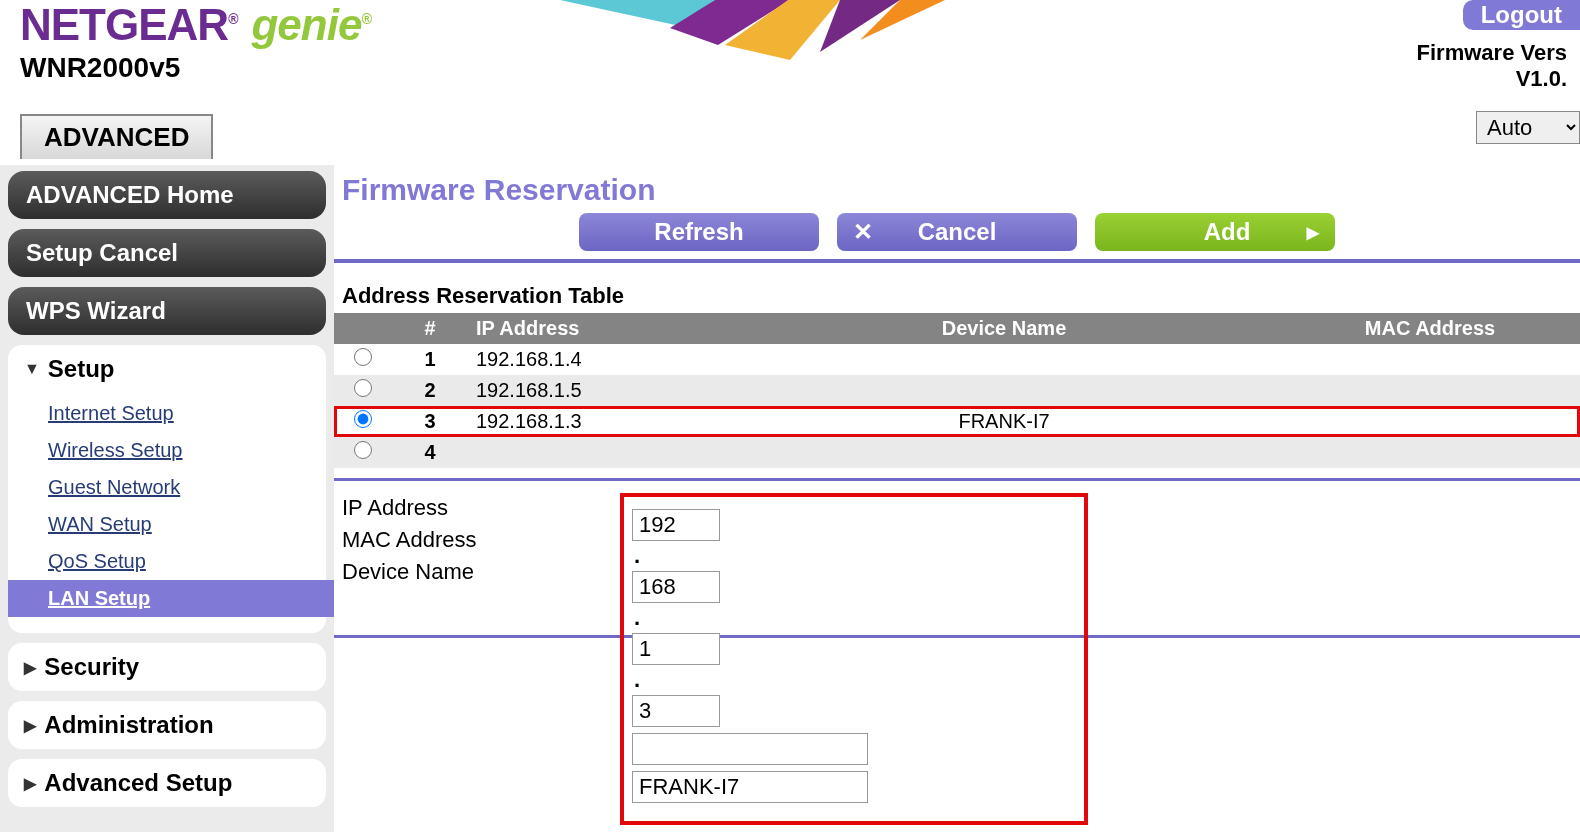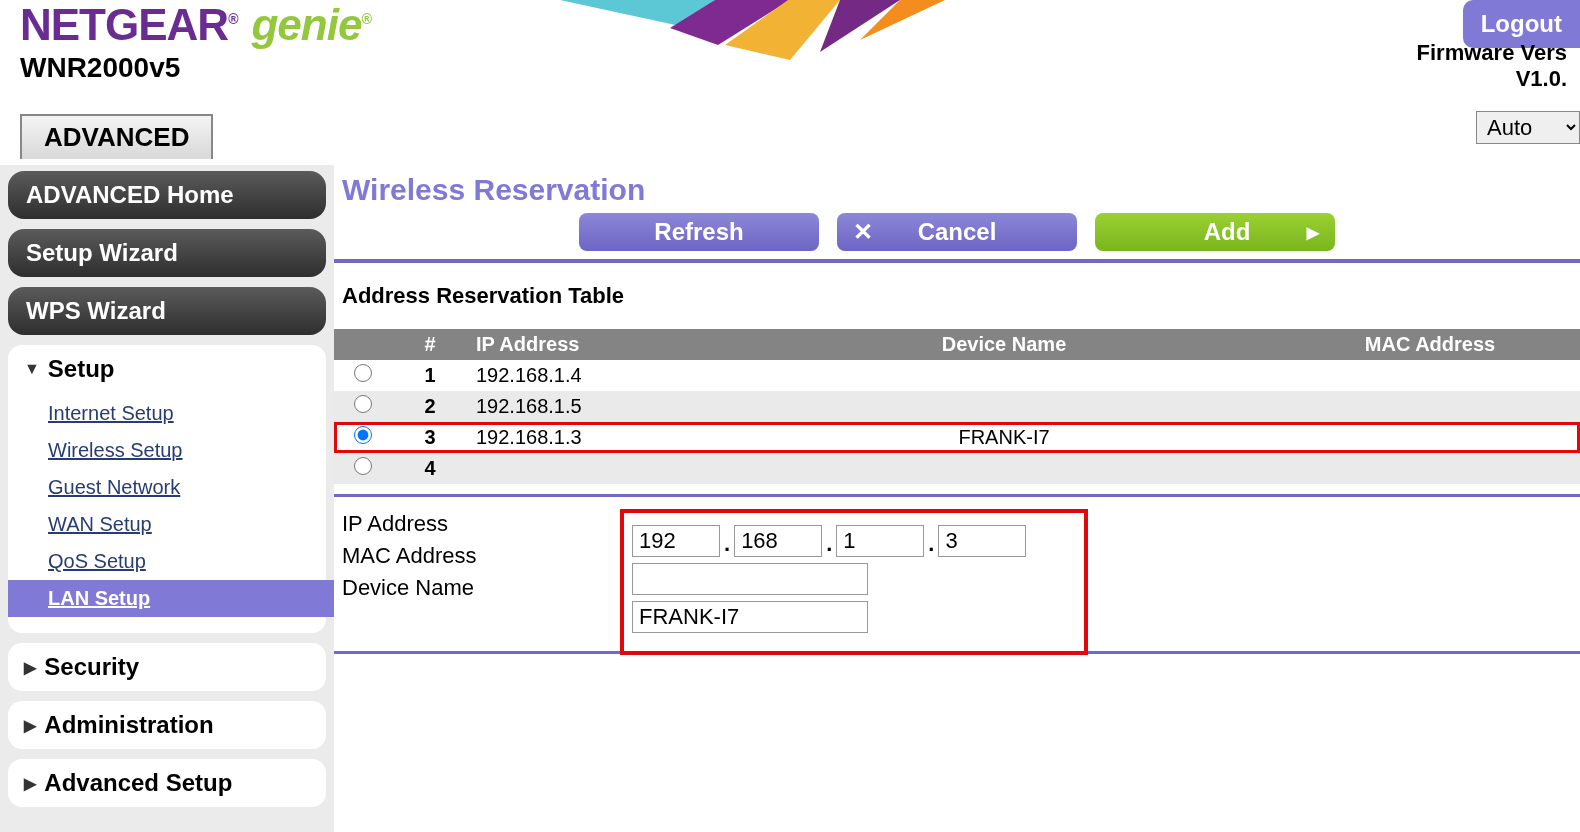--- a/index.html
+++ b/index.html
@@ -8,21 +8,21 @@
 
 .header { position: relative; height: 110px; padding-left: 20px; }
 .logo-row { display: flex; align-items: flex-start; gap: 14px; padding-top: 0; }
 .netgear-logo { color: #6a2c91; font-weight: 900; font-size: 44px; letter-spacing: -1px; position: relative; font-family: "Arial Black", Arial, sans-serif; }
 .netgear-logo sup { font-size: 14px; vertical-align: super; }
 .genie-logo { color: #94c83c; font-weight: 700; font-size: 44px; font-style: italic; letter-spacing: -1px; position: relative; }
 .genie-logo sup { font-size: 14px; vertical-align: super; }
 .model { color: #000; font-weight: 900; font-size: 28px; margin-top: 2px; font-family: "Arial Black", Arial, sans-serif; }
 .accent-shapes { position: absolute; left: 560px; top: 0; width: 400px; height: 80px; }
 
-.logout-btn { position: absolute; right: 0; top: 0; background: #8079d6; color: #fff; font-weight: 700; font-size: 24px; padding: 10px 18px; border-top-left-radius: 10px; border-bottom-left-radius: 10px; cursor: pointer; }
+.logout-btn { position: absolute; right: 0; top: 0; background: #8079d6; color: #fff; font-weight: 700; font-size: 24px; padding: 1px 18px; border-top-left-radius: 10px; border-bottom-left-radius: 10px; cursor: pointer; }
 .firmware-info { position: absolute; right: 0; top: 40px; text-align: right; font-weight: 700; font-size: 22px; padding-right: 13px; }
 
 
 .top-tabs { display: flex; gap: 14px; padding-left: 20px; margin-top: 4px; }
 .top-tab { padding: 6px 22px; font-weight: 900; font-size: 26px; border: 2px solid #888; border-bottom: none; background: linear-gradient(#f4f4f4, #d8d8d8); cursor: pointer; color: #000; }
 .top-tab.inactive { background: linear-gradient(#c4c4c4, #9e9e9e); color: #333; }
 
 .lang-sel { position: absolute; right: 0; top: 111px; }
 .lang-sel select { font-size: 22px; padding: 2px 30px 2px 6px; border: 1px solid #888; }
 
@@ -46,34 +46,34 @@
 .main { flex: 1; background: #fff; padding: 8px 0 0 0; position: relative; }
 .page-title { color: #8079d6; font-size: 30px; font-weight: 700; padding-left: 8px; margin-bottom: 6px; }
 .action-bar { display: flex; justify-content: center; gap: 18px; padding-bottom: 8px; align-items: flex-end; }
 .action-btn { width: 240px; height: 38px; border-radius: 8px; background: linear-gradient(#8d87d8, #6c65c4); color: #fff; font-size: 24px; font-weight: 700; display: flex; align-items: center; justify-content: center; cursor: pointer; position: relative; }
 .action-btn.green { background: linear-gradient(#9ad133, #7ab51d); padding-left: 24px; }
 .action-btn .x-icon { position: absolute; left: 16px; font-weight: 900; }
 .action-btn .play-icon { position: absolute; right: 16px; font-size: 16px; }
 .divider { height: 4px; background: #7069c8; margin-bottom: 20px; }
 .divider.thin { height: 3px; margin-bottom: 14px; }
 
-.table-title { font-size: 22px; font-weight: 700; padding-left: 8px; margin-bottom: 20px; }
+.table-title { font-size: 22px; font-weight: 700; padding-left: 8px; margin-bottom: 4px; }
 .res-table { width: 100%; border-collapse: collapse; font-size: 20px; }
 .res-table thead { background: #848484; color: #fff; font-weight: 700; }
 .res-table th { padding: 4px 8px; text-align: left; }
 .res-table th.center, .res-table td.center { text-align: center; }
 .res-table td { padding: 4px 8px; }
 .res-table tbody tr:nth-child(even) { background: #eaeaea; }
 .row-highlight { outline: 3px solid #e00808; outline-offset: -3px; }
 input[type="radio"] { width: 18px; height: 18px; }
 
 .form-area { padding: 12px 8px; outline: 4px solid #e00808; width: 740px; margin-left: 352px; margin-top: 8px; }
 .form-row-outer { display: flex; align-items: center; margin-bottom: 6px; }
 .form-label { width: 300px; font-size: 22px; padding-left: 8px; }
-.form-fields { display: flex; align-items: flex-end; gap: 2px; }
+.form-fields { display: flex; align-items: flex-start; gap: 2px; flex-direction: column; }
 .octet { width: 88px; height: 32px; font-size: 22px; padding: 2px 6px; border: 1px solid #999; }
 .dot { font-size: 22px; font-weight: 700; padding: 0 2px; }
 .mac-input { width: 236px; height: 32px; font-size: 22px; padding: 2px 6px; border: 1px solid #999; }
 .name-input { width: 236px; height: 32px; font-size: 22px; padding: 2px 6px; border: 1px solid #999; }
 
 .form-wrap { position: relative; }
 .form-rows { position: absolute; left: 0; top: 0; }
 </style>
 </head>
 <body>
@@ -107,21 +107,21 @@
 </div>
 <div class="lang-sel">
   <select>
     <option>Auto</option>
   </select>
 </div>
 
 <div class="body-area">
   <div class="sidebar">
     <div class="side-btn">ADVANCED Home</div>
-    <div class="side-btn">Setup Wizard</div>
+    <div class="side-btn">Setup Cancel</div>
     <div class="side-btn">WPS Wizard</div>
 
     <div class="side-section">
       <div class="section-head">
         <span class="tri">▼</span>
         <span>Setup</span>
       </div>
       <div class="sub-links">
         <a class="sub-link">Internet Setup</a>
         <a class="sub-link">Wireless Setup</a>
@@ -140,21 +140,21 @@
       <span class="tri">▶</span>
       <span>Administration</span>
     </div>
     <div class="side-collapsed">
       <span class="tri">▶</span>
       <span>Advanced Setup</span>
     </div>
   </div>
 
   <div class="main">
-    <div class="page-title">Wireless Reservation</div>
+    <div class="page-title">Firmware Reservation</div>
     <div class="action-bar">
       <div class="action-btn">Refresh</div>
       <div class="action-btn">
         <span class="x-icon">✕</span>
         <span>Cancel</span>
       </div>
       <div class="action-btn green">
         <span>Add</span>
         <span class="play-icon">▶</span>
       </div>

